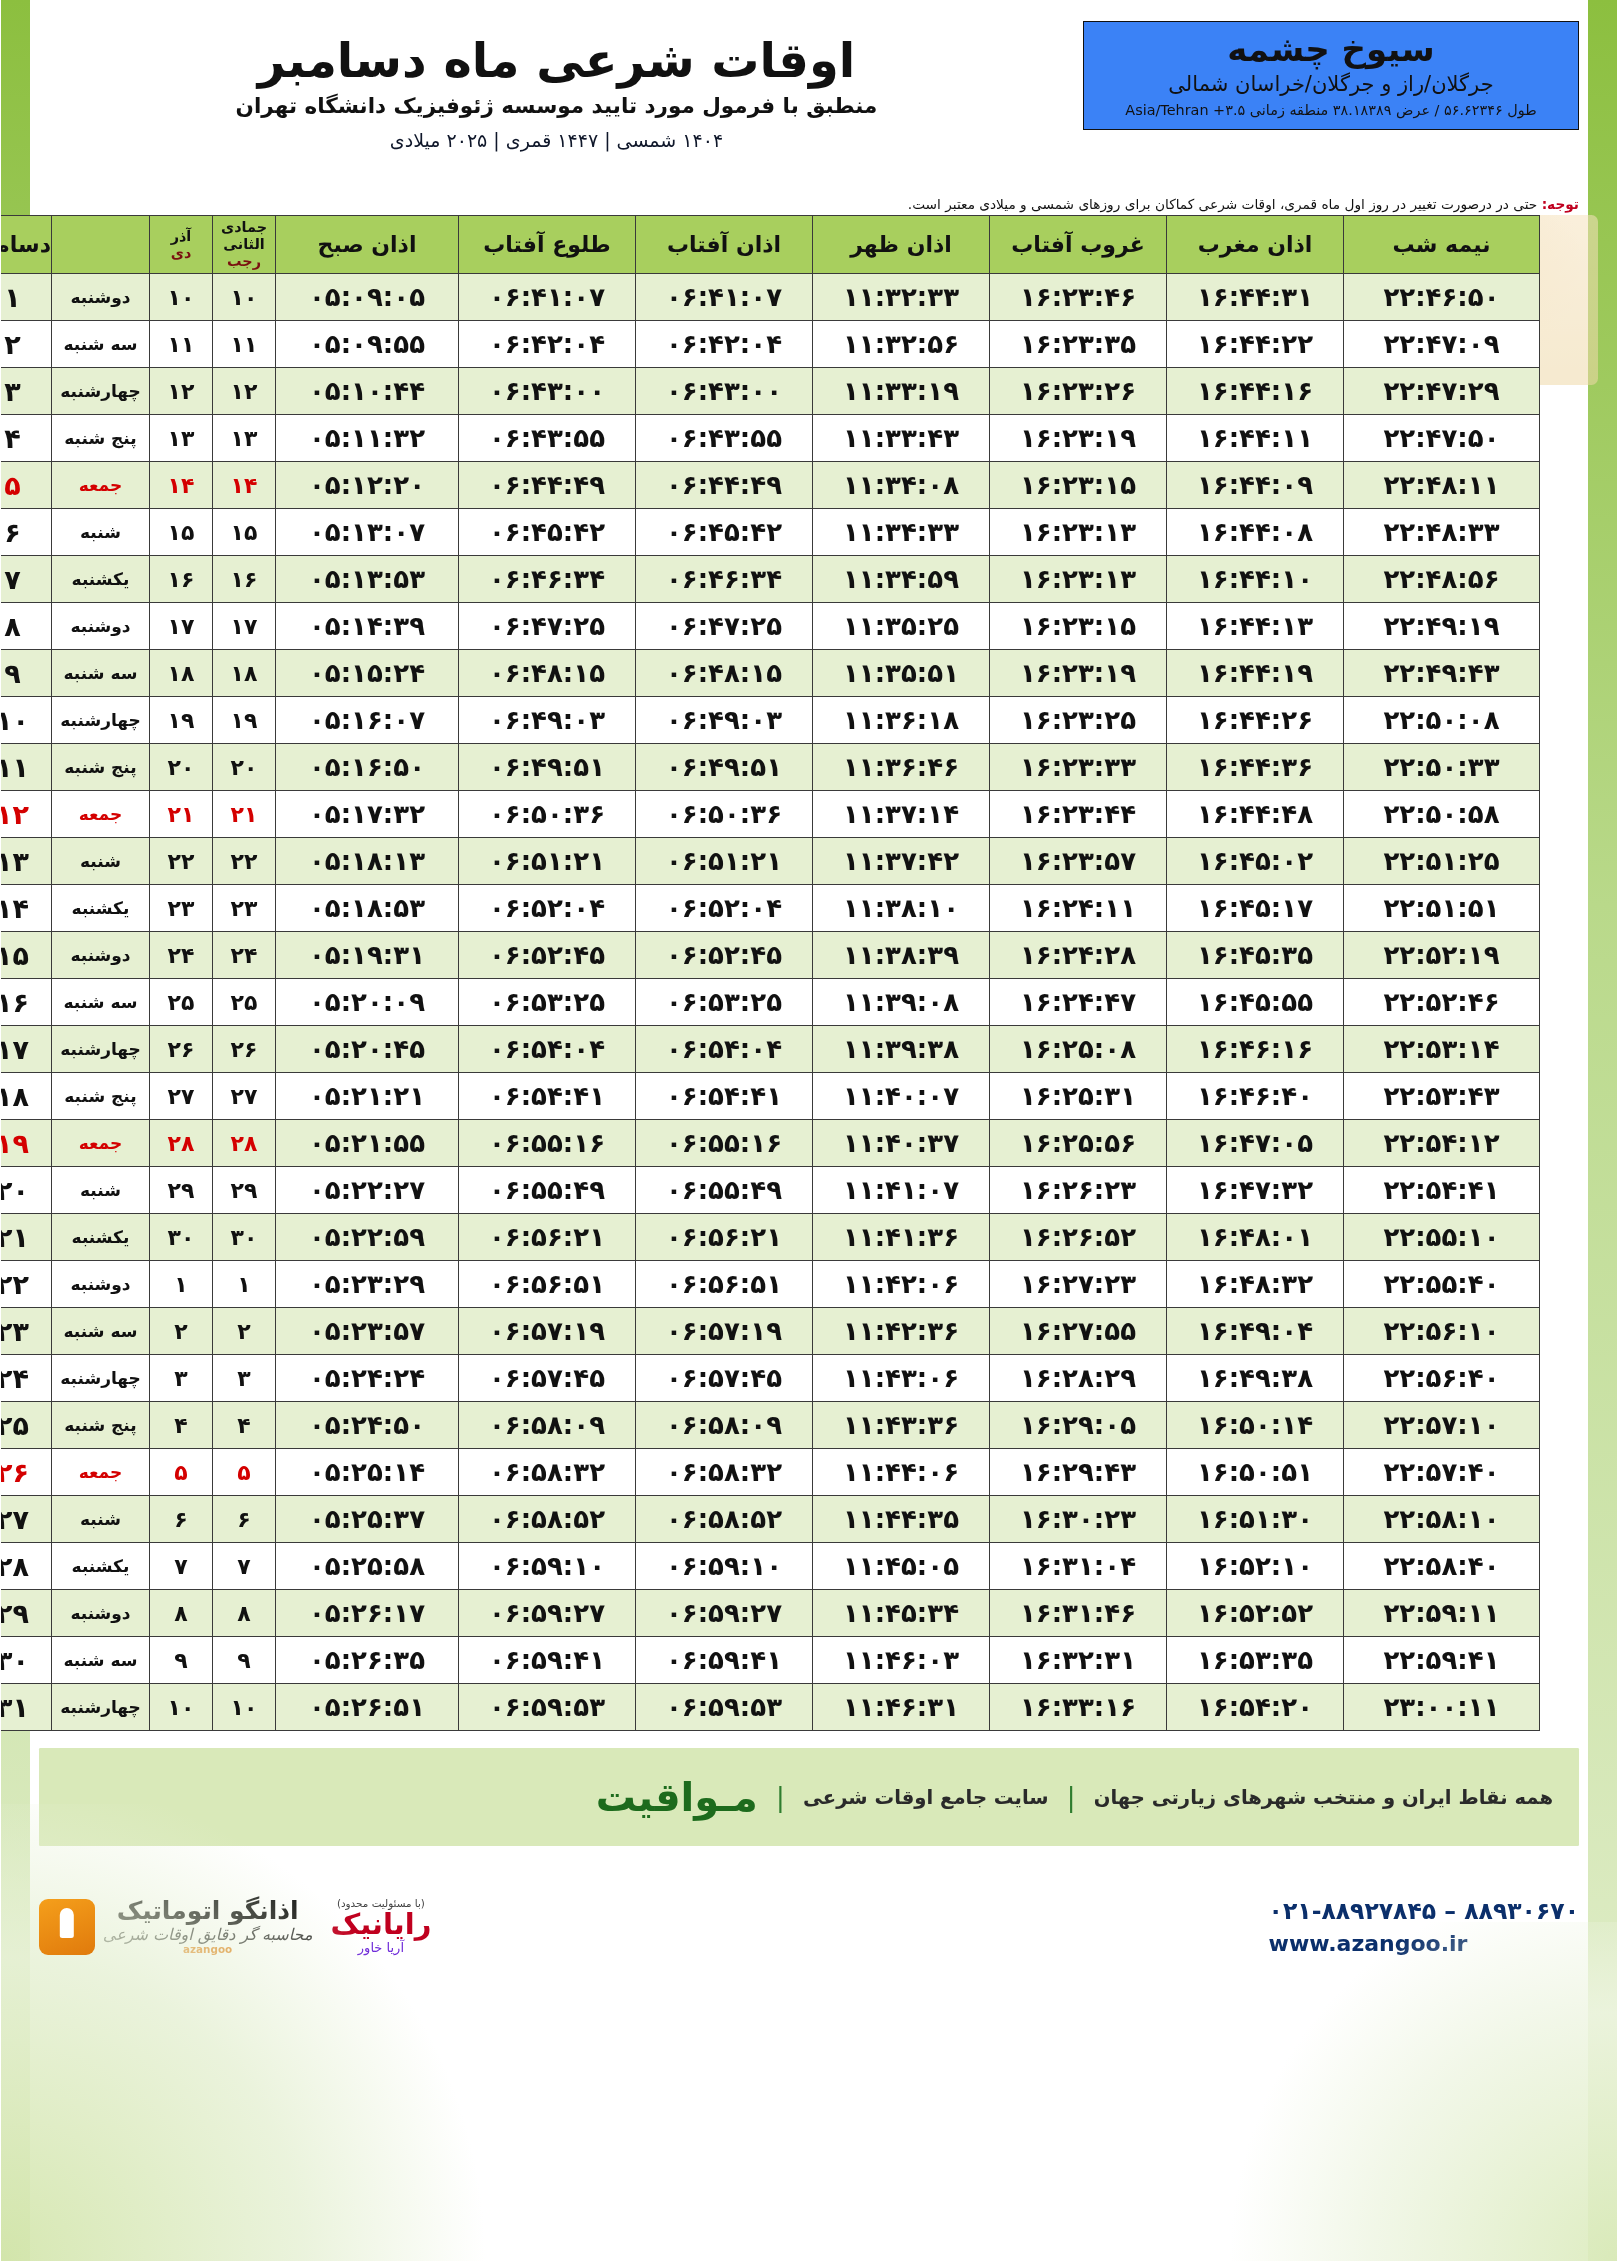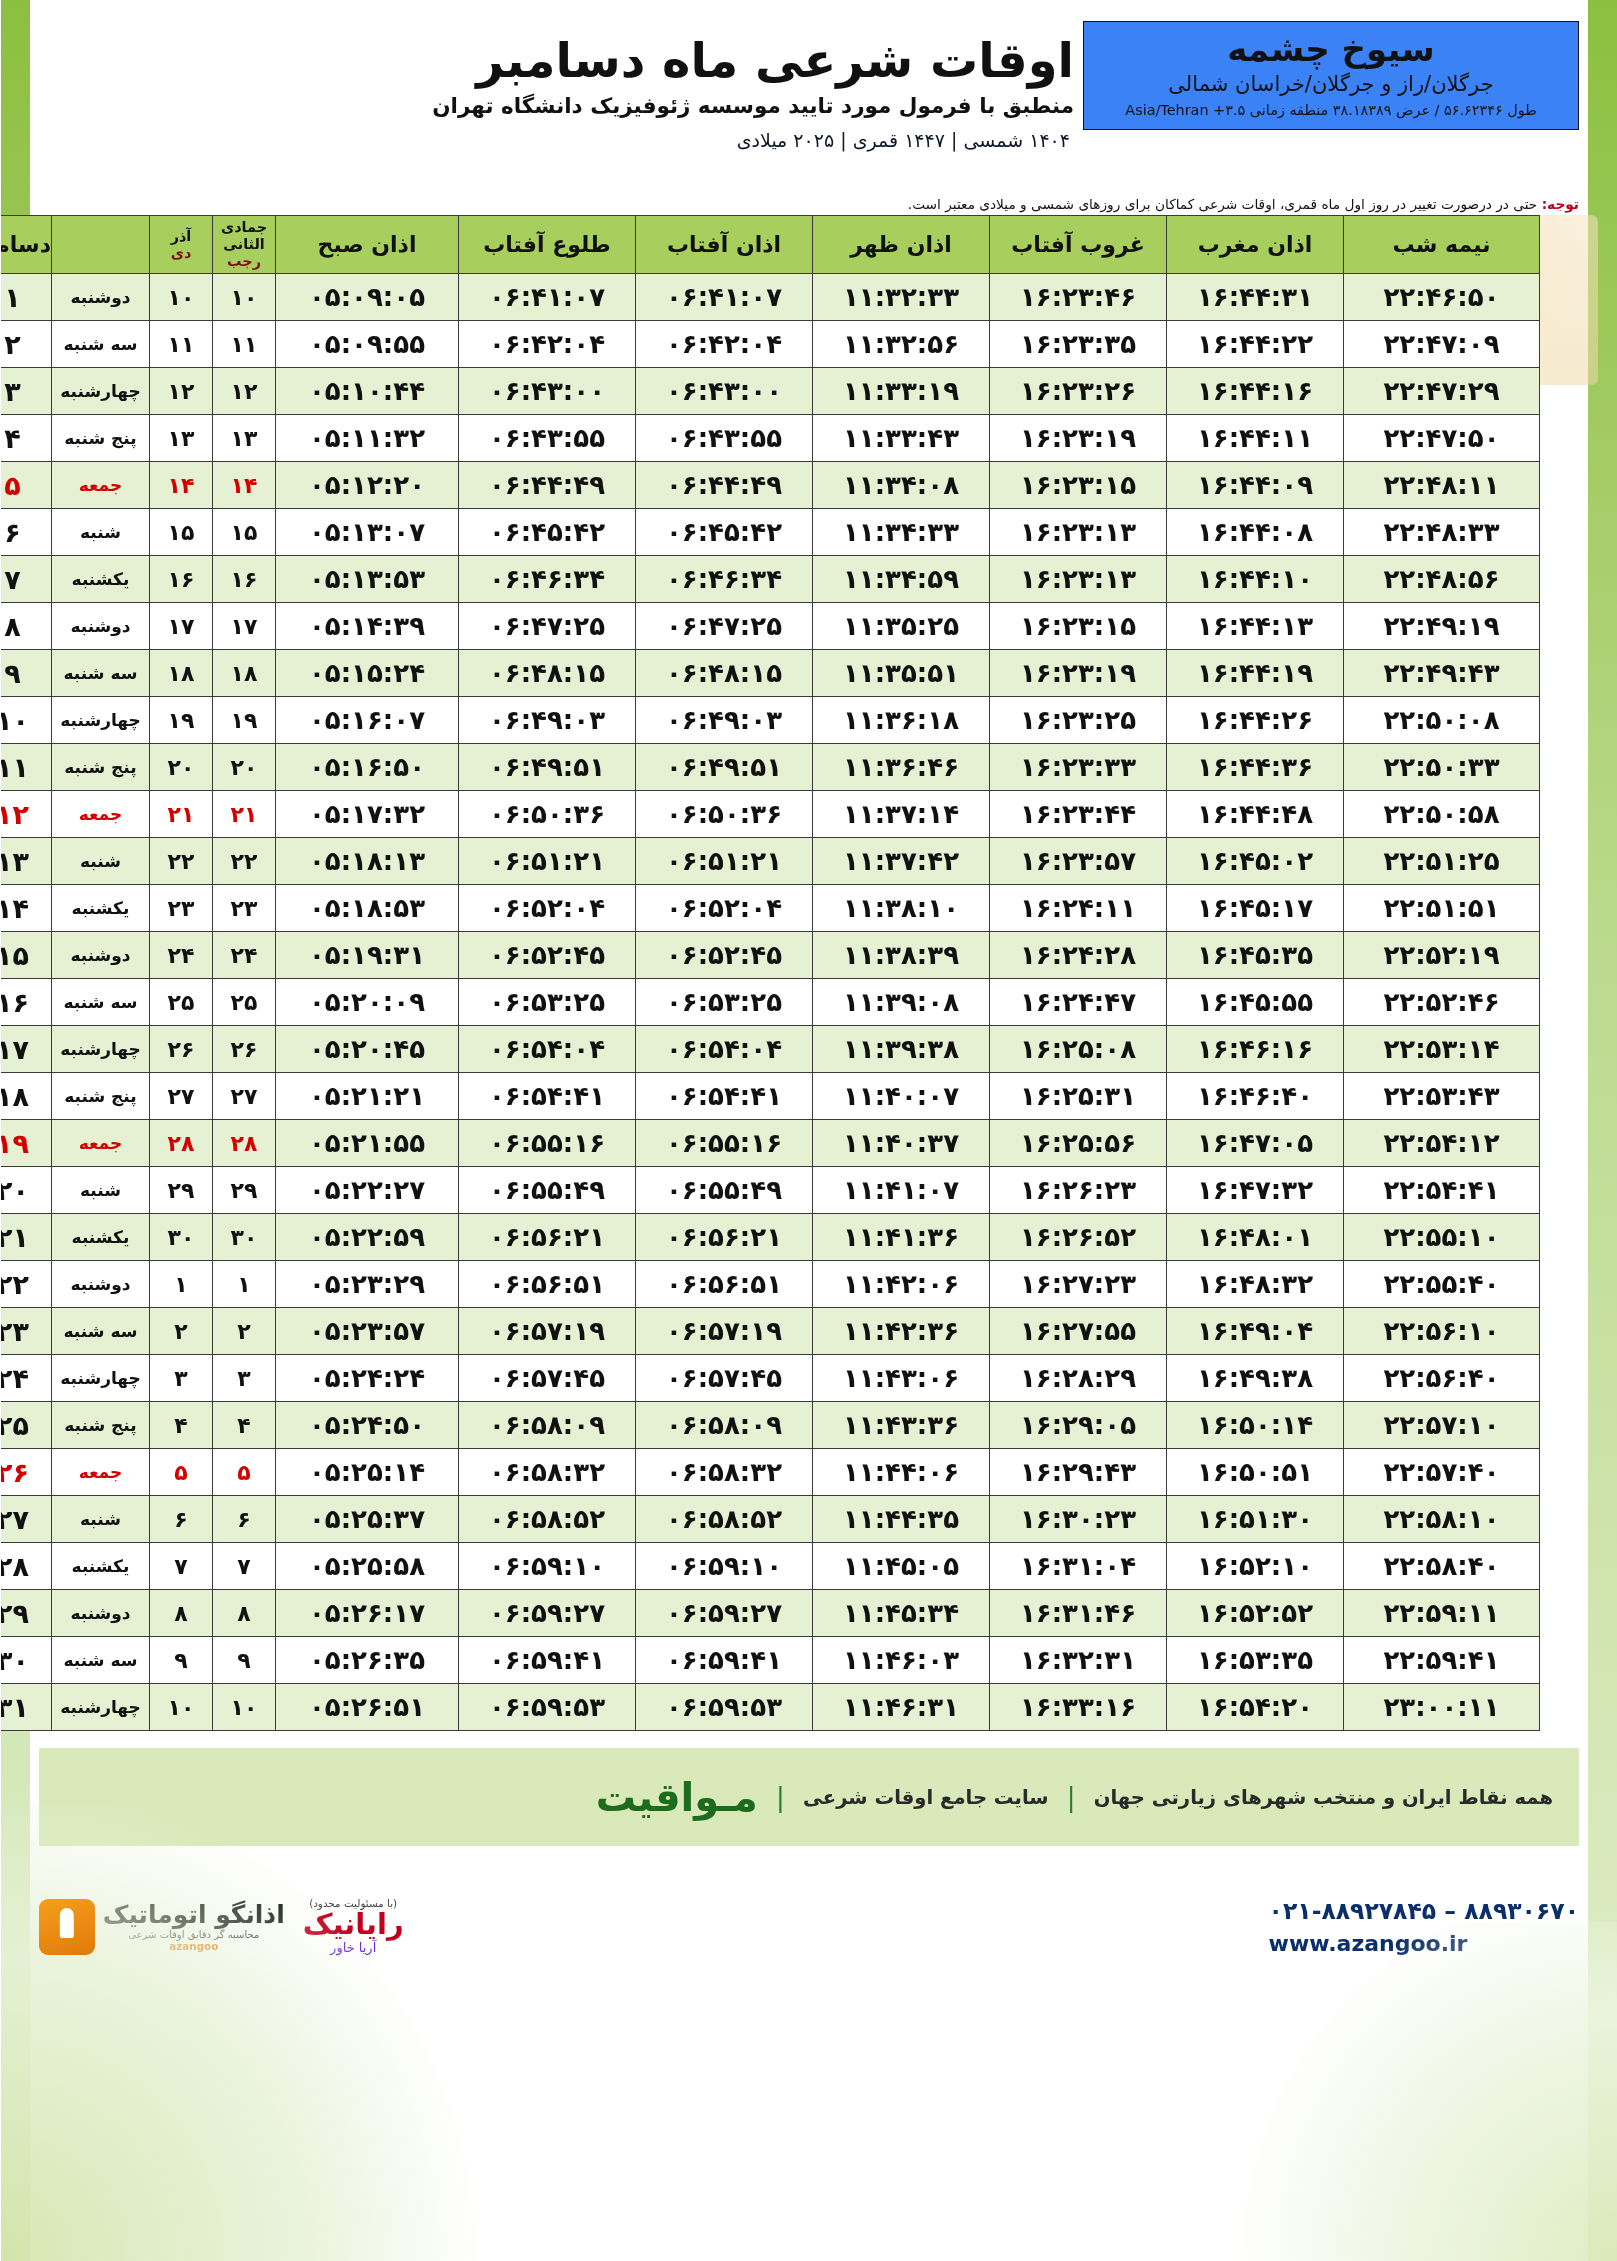--- a/index.html
+++ b/index.html
@@ -42,21 +42,21 @@
     position:relative;
     height:215px;
     padding:18px 39px 0 39px;
     box-sizing:border-box;
     display:flex;
     flex-direction:row;
     align-items:flex-start;
     justify-content:space-between;
   }
   .title-block{
-    text-align:right;
+    text-align:center;
     padding-top:17px;
     padding-right:9px;
     flex:1;
   }
   .main-title{
     font-size:48px;
     font-weight:bold;
     color:#111;
     line-height:1.05;
     margin:0 0 7.8px 0;
@@ -265,21 +265,21 @@
     width:56px;height:56px;border-radius:9px;
     background:linear-gradient(160deg,#f59f1b,#e07a0c);
     position:relative;
   }
   .azangoo-mark:after{
     content:"";position:absolute;left:50%;top:9px;transform:translateX(-50%);
     width:14.4px;height:30px;background:#fff;border-radius:7.2px 7.2px 2.6px 2.6px;
   }
   .azangoo-text{line-height:1.15;text-align:center;}
   .azangoo-text .t1{font-size:25px;font-weight:bold;color:#111;}
-  .azangoo-text .t2{font-size:10px;color:#333;}
+  .azangoo-text .t2{font-size:16px;color:#333;font-style:italic;}
   .azangoo-text .t3{font-size:10.4px;color:#e07a0c;font-weight:bold;}
 
   
   .mosque-wm{
     position:absolute;
     left:1383px;
     top:215px;
     width:215px;
     height:170px;
     background:

